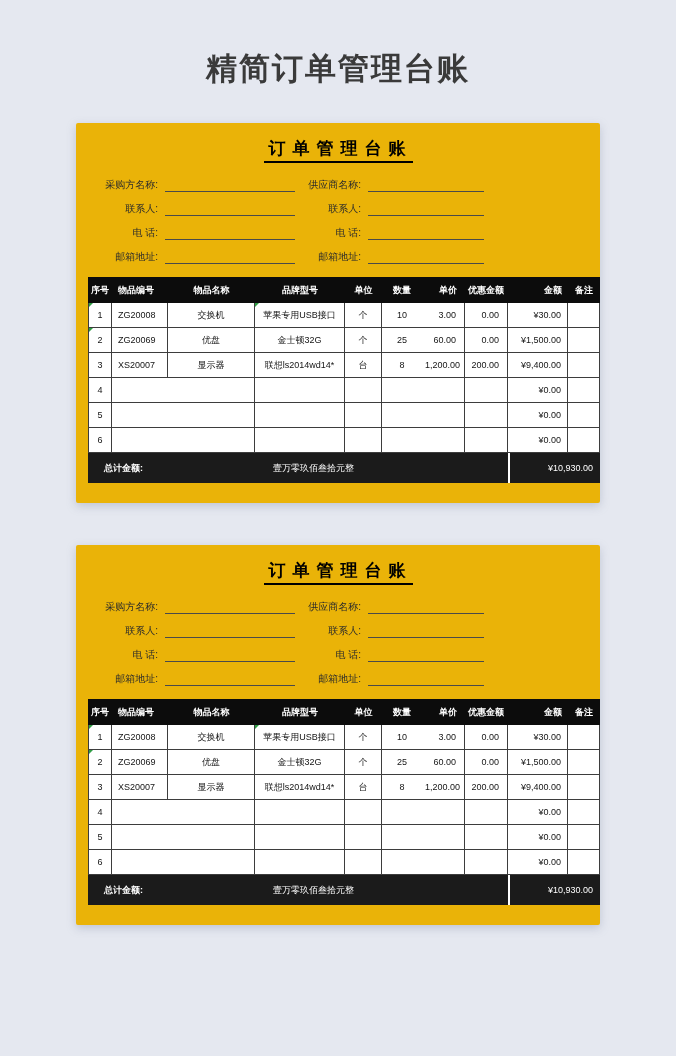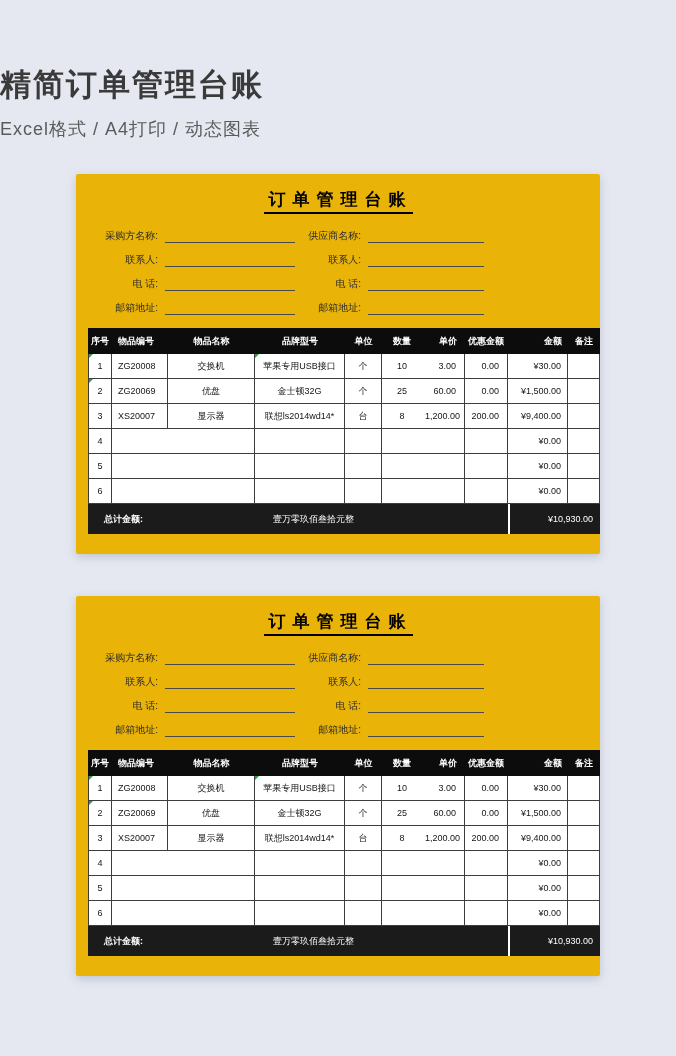--- a/index.html
+++ b/index.html
@@ -2,21 +2,21 @@
 <html><head>
 <meta charset="utf-8">
 <style>
   * { box-sizing: border-box; }
   html,body { margin:0; padding:0; }
   body {
     width:676px; height:1056px; overflow:hidden;
     background:#e5e8f0;
     font-family:"Liberation Sans","DejaVu Sans",sans-serif;
   }
-  .page-header { padding-top:64px; }
+  .page-header { text-align:center; padding-top:48px; }
   .page-title {
     margin:0; font-size:31px; font-weight:800; color:#3a3a3a; letter-spacing:2px;
   }
   .page-subtitle {
     margin:11px 0 0; font-size:18px; font-weight:400; color:#5b5b5b; letter-spacing:1px;
   }
 
   .sheet-card {
     width:524px; margin:33px auto 0; padding:14px 12px 10px;
     background:#eab308; border-radius:2px;
@@ -72,21 +72,20 @@
   .total-label {
     position:absolute; left:16px; top:50%; transform:translateY(-50%); font-weight:700;
   }
   .total-right { text-align:center; font-size:10px; border-left:2px solid #ffffff; }
 </style>
 </head>
 <body>
 
 <div class="page-header">
   <h1 class="page-title">精简订单管理台账</h1>
-  <div class="page-subtitle">Excel格式 / A4打印 / 动态图表</div>
 </div>
 
 <div class="sheet-card">
   <div class="sheet-title-wrap">
     <span class="sheet-title">订单管理台账</span>
   </div>
 
   <div class="form-section">
     <div class="form-col form-col-left">
       <div class="form-row">

